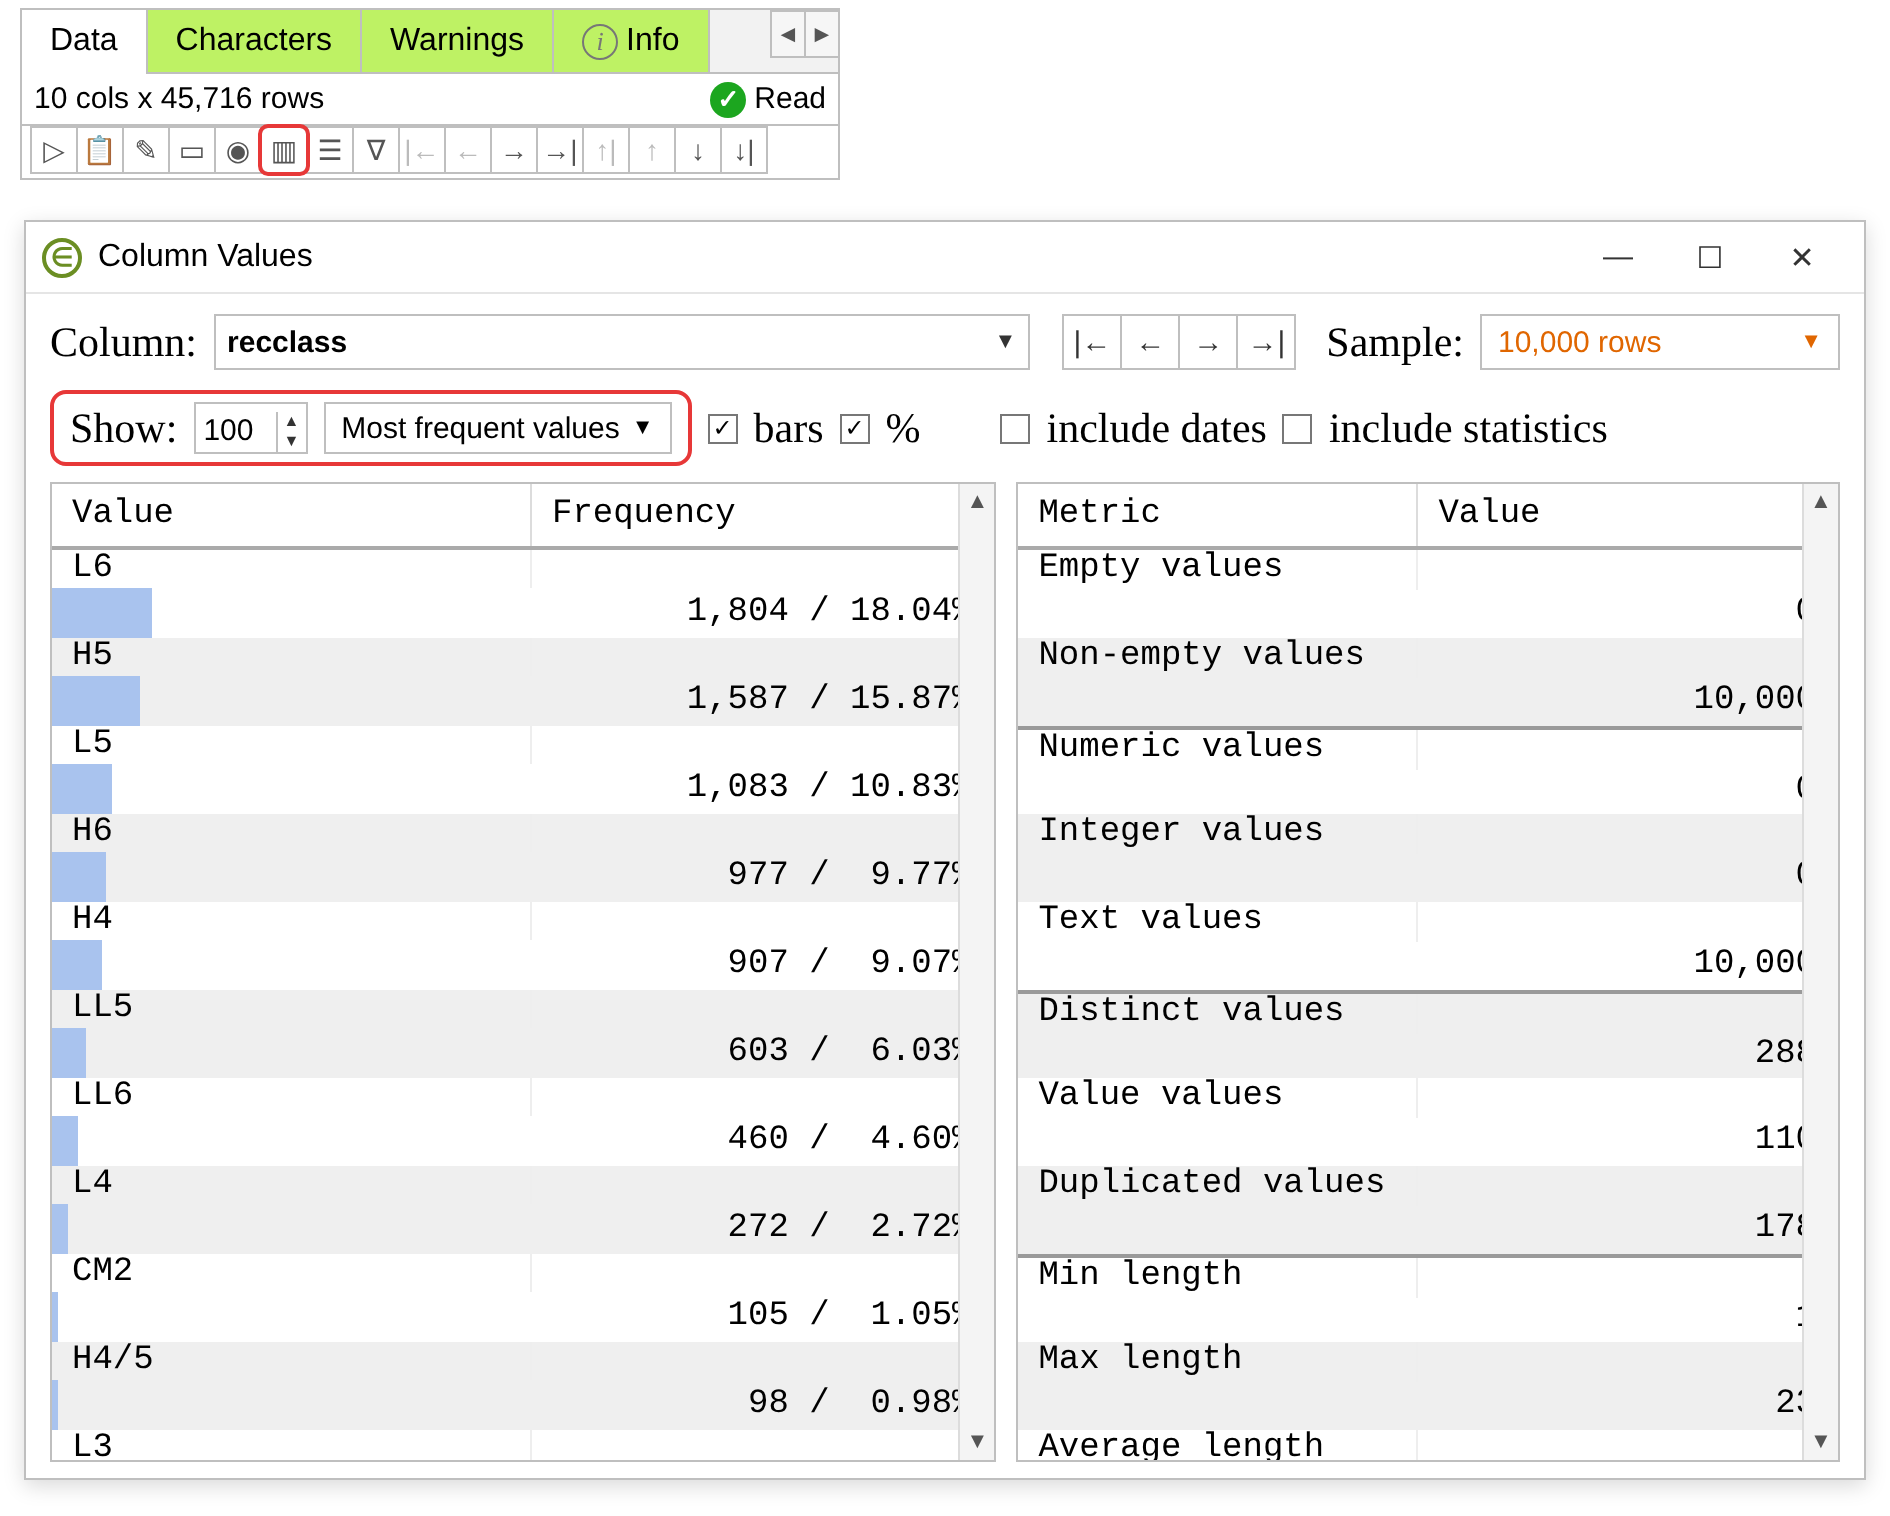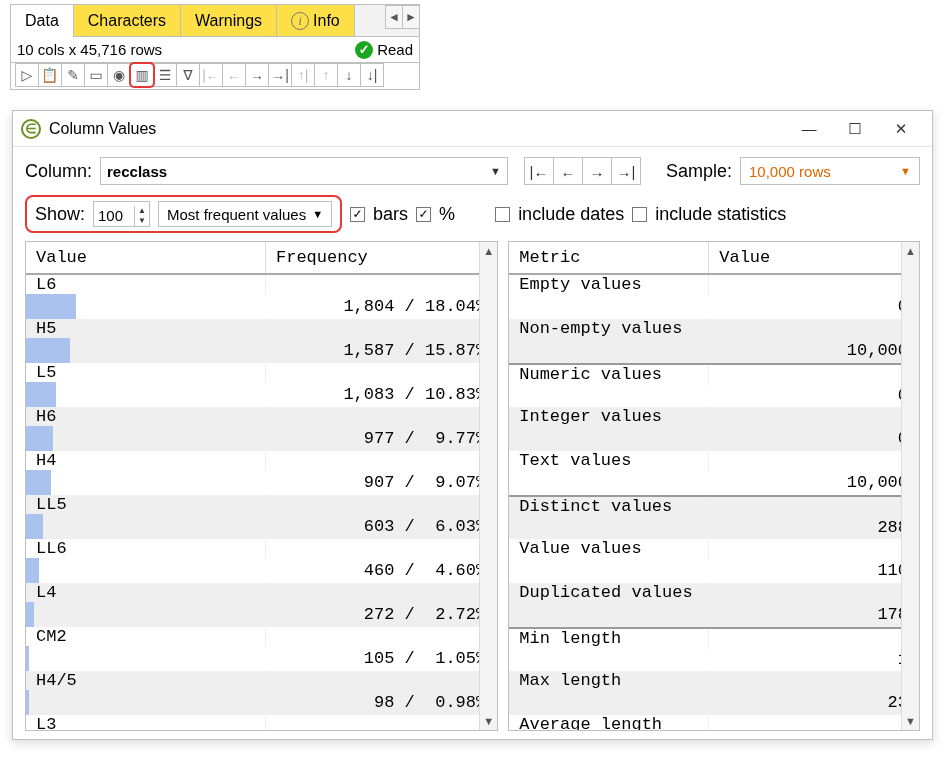--- a/index.html
+++ b/index.html
@@ -25,21 +25,21 @@
     display: flex;
     height: 32px;
     border-bottom: 1px solid #bfbfbf;
     background: #f2f2f2;
   }
   .tab {
     padding: 5px 14px;
     border-right: 1px solid #bfbfbf;
     display: flex; align-items: center;
     gap: 4px;
-    background: #fde047;
+    background: #bef264;
     font-size: 16px;
   }
   .tab.active { background: #fff; position: relative; }
   .tab.active::after { content:""; position:absolute; left:0; right:0; bottom:-1px; height:2px; background:#fff; }
   .tabs-arrows { display:flex; margin-left:auto; }
   .tabs-arrows .tbtn { border:1px solid #bfbfbf; width:18px; display:flex; align-items:center; justify-content:center; font-size:12px; background:#f6f6f6; }
 
   .status-row {
     display:flex; align-items:center;
     height: 26px;
@@ -86,21 +86,21 @@
   }
   .winctrls { margin-left:auto; display:flex; gap:0; }
   .winbtn {
     width:46px; height:30px; display:flex; align-items:center; justify-content:center;
     font-size:15px; color:#333;
   }
 
   .dlg-body { padding:10px 12px 8px 12px; display:flex; flex-direction:column; flex:1; min-height:0; }
 
   .row { display:flex; align-items:center; gap:8px; }
-  .lbl { font-size:18px; }
+  .lbl { font-size:21px;font-family:Liberation Serif, serif; }
   .combo {
     border:1px solid #bfbfbf; height:28px; display:flex; align-items:center;
     padding:0 6px; background:#fff; gap:6px;
   }
   .combo .val { flex:1; }
   .combo .caret { font-size:11px; color:#333; }
 
   .row1 .combo { flex:1;font-weight:bold; }
   .navbtns { display:flex; gap:0; margin-left:8px; }
   .navbtn {
@@ -229,21 +229,21 @@
       <div class="combo">
         <span class="val">recclass</span>
         <span class="caret">▼</span>
       </div>
       <div class="navbtns">
         <div class="navbtn">|←</div>
         <div class="navbtn">←</div>
         <div class="navbtn">→</div>
         <div class="navbtn">→|</div>
       </div>
-      <span class="lbl" style="margin-left:18px;">Sample:</span>
+      <span class="lbl" style="margin-left:8px;">Sample:</span>
       <div class="sample-combo">
         <span class="val">10,000 rows</span>
         <span class="caret">▼</span>
       </div>
     </div>
 
     <div class="row row2">
       <div class="redbox">
         <span class="lbl">Show:</span>
         <div class="spinner">

